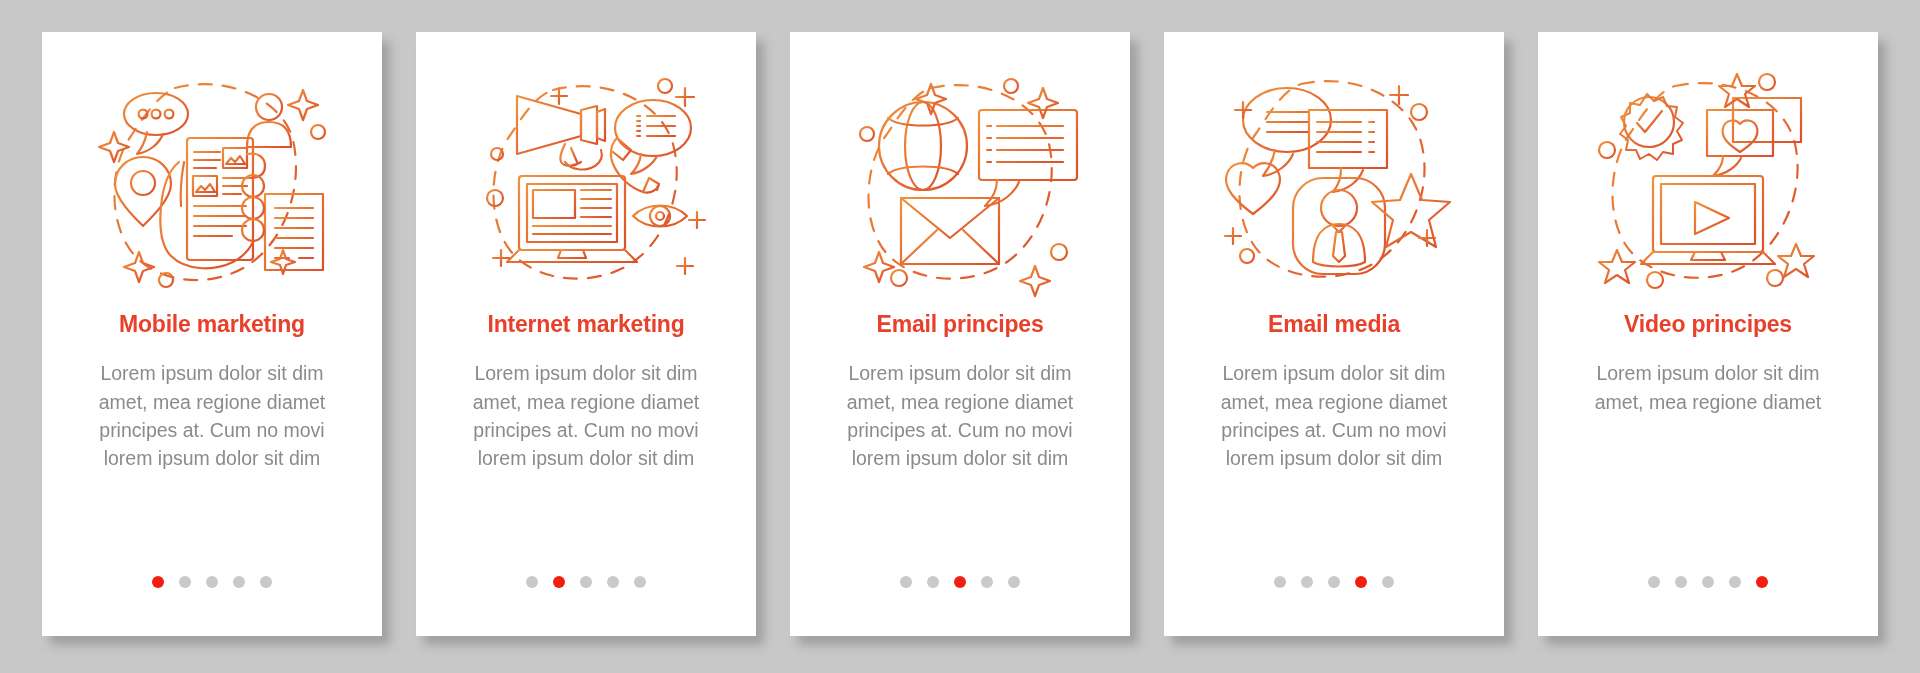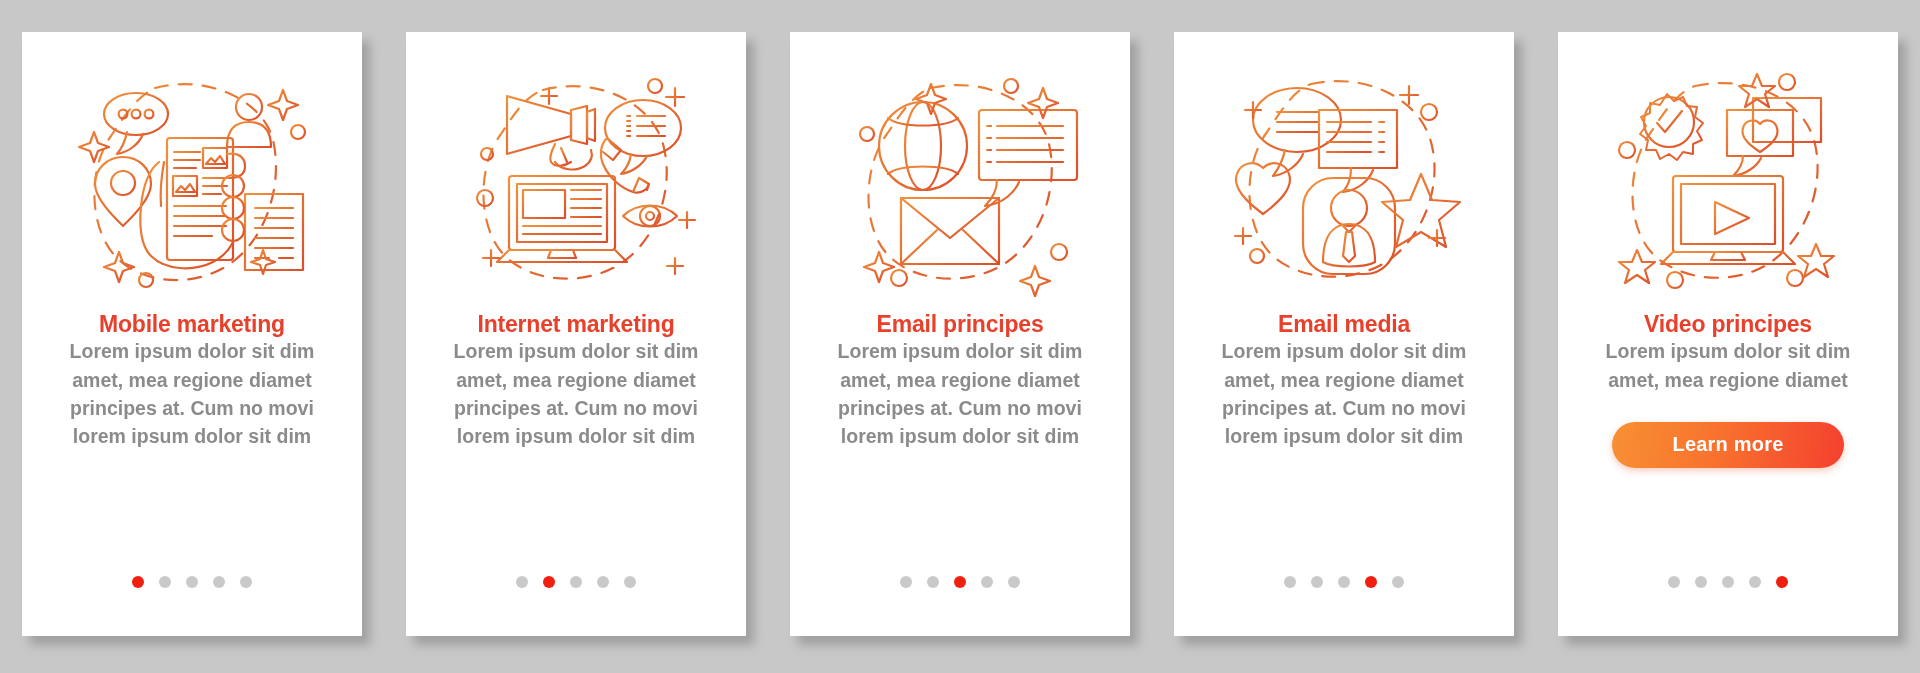--- a/index.html
+++ b/index.html
@@ -14,21 +14,21 @@
     overflow: hidden;
   }
 
   .board {
     position: relative;
     width: 1920px;
     height: 673px;
     display: flex;
     align-items: flex-start;
     justify-content: center;
-    gap: 44px;
+    gap: 34px;
     padding-top: 32px;
     box-sizing: border-box;
   }
 
   .card {
     position: relative;
     width: 340px;
     height: 604px;
     background: #ffffff;
     box-shadow: 8px 9px 9px rgba(90, 90, 90, 0.35);
@@ -54,22 +54,23 @@
     text-align: center;
     margin-top: 14px;
     line-height: 1.1;
   }
 
   .card-body {
     font-size: 19.5px;
     color: #8b8b8b;
     text-align: center;
     line-height: 1.45;
+    margin-top: 22px;
     width: 268px;
-    font-weight: 700;
+    font-weight: 400;
   }
   .card-body .ln { display:block; }
 
   .learn-btn {
     margin-top: 28px;
     width: 232px;
     height: 46px;
     border: none;
     border-radius: 23px;
     background: linear-gradient(100deg, #f79033 0%, #f8722e 45%, #f4402f 100%);
@@ -392,21 +393,20 @@
       <circle cx="72" cy="214" r="8"></circle>
       <circle cx="192" cy="212" r="8"></circle>
     </g>
   </svg>
       </div>
       <div class="card-title">Video principes</div>
       <div class="card-body">
         <span class="ln">Lorem ipsum dolor sit dim</span>
         <span class="ln">amet, mea regione diamet</span>
       </div>
-      <button class="learn-btn">Learn more</button>
       <div class="dots">
         <span class="dot"></span>
         <span class="dot"></span>
         <span class="dot"></span>
         <span class="dot"></span>
         <span class="dot active"></span>
       </div>
     </div>
   </div>
 

